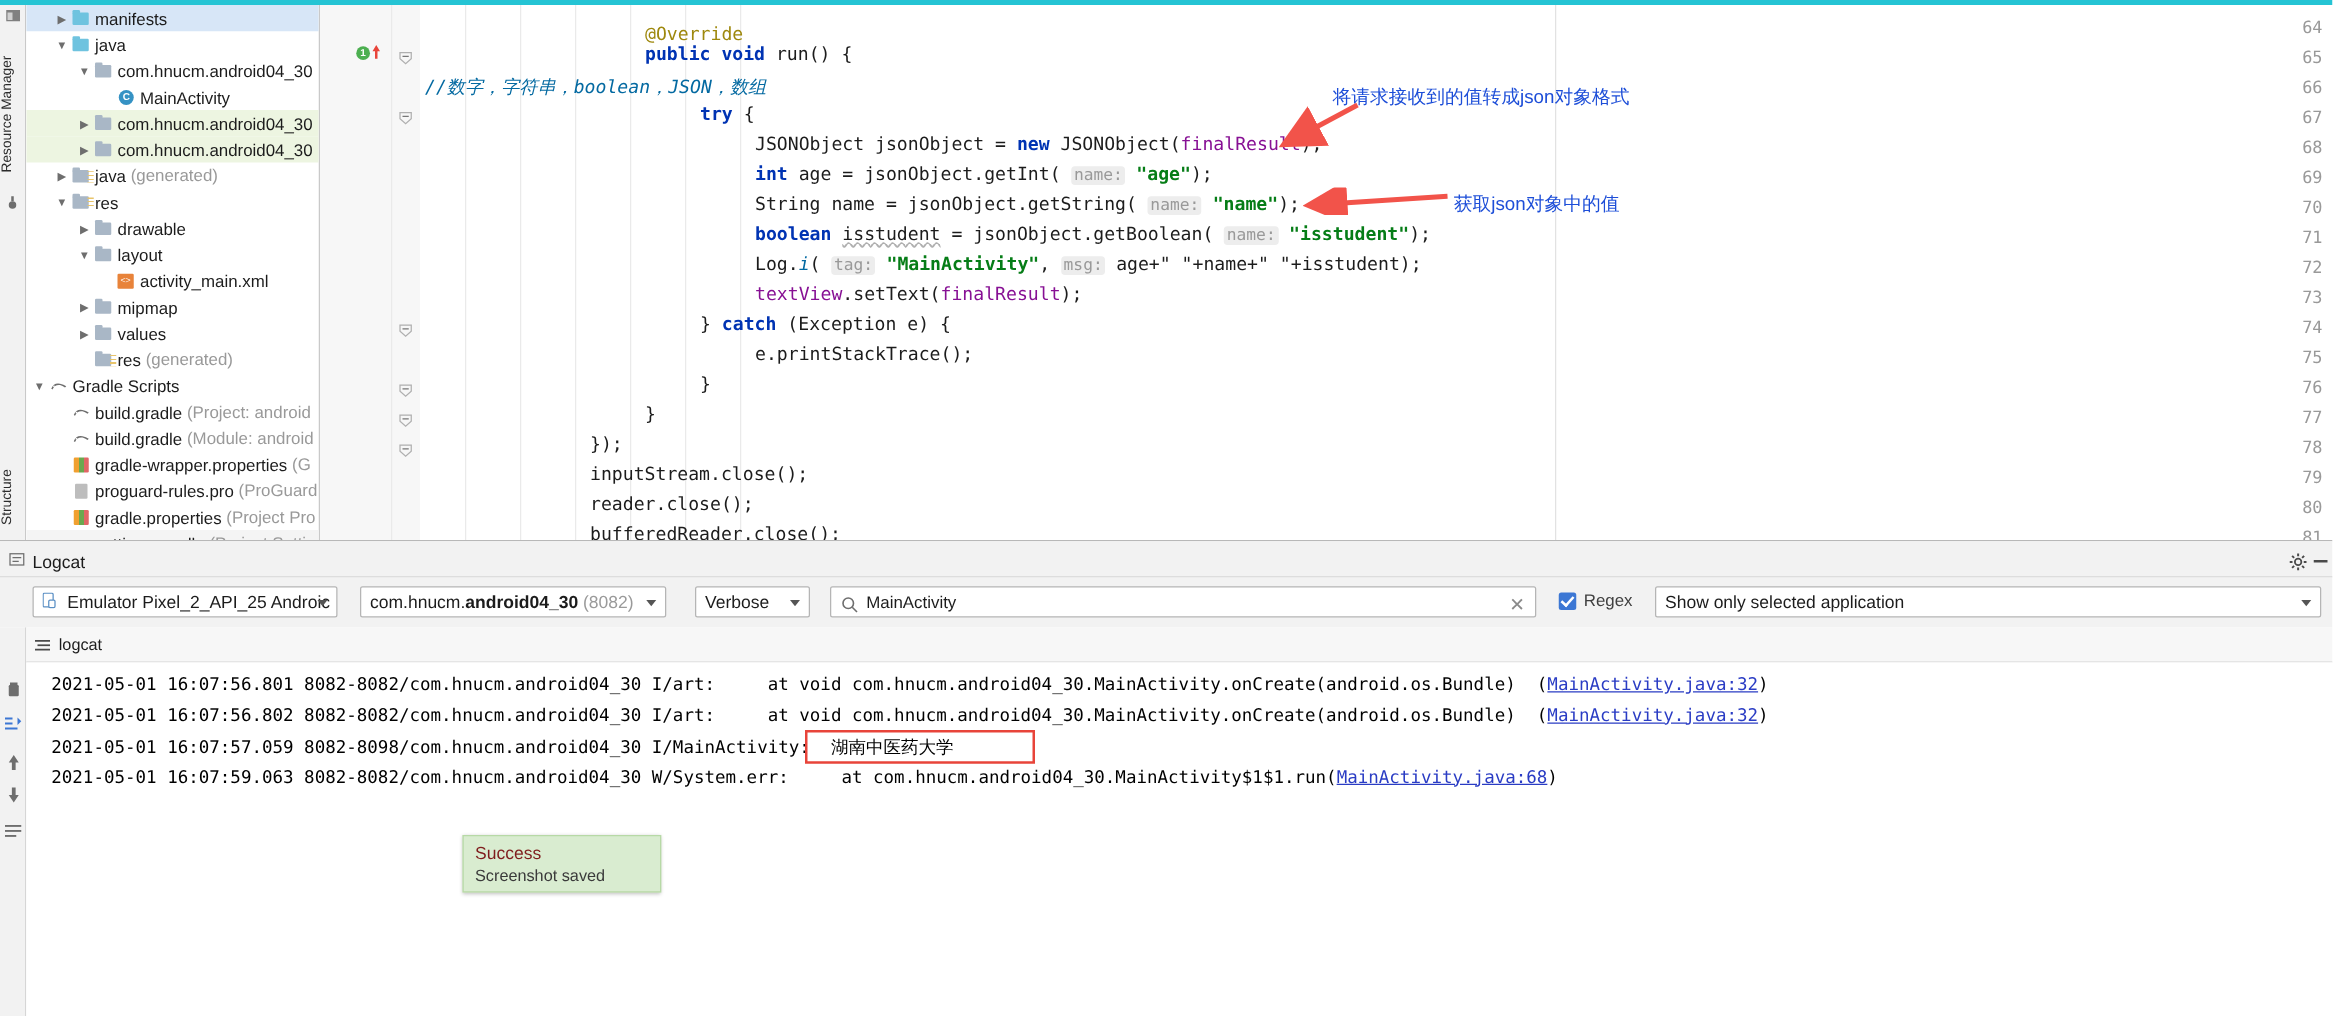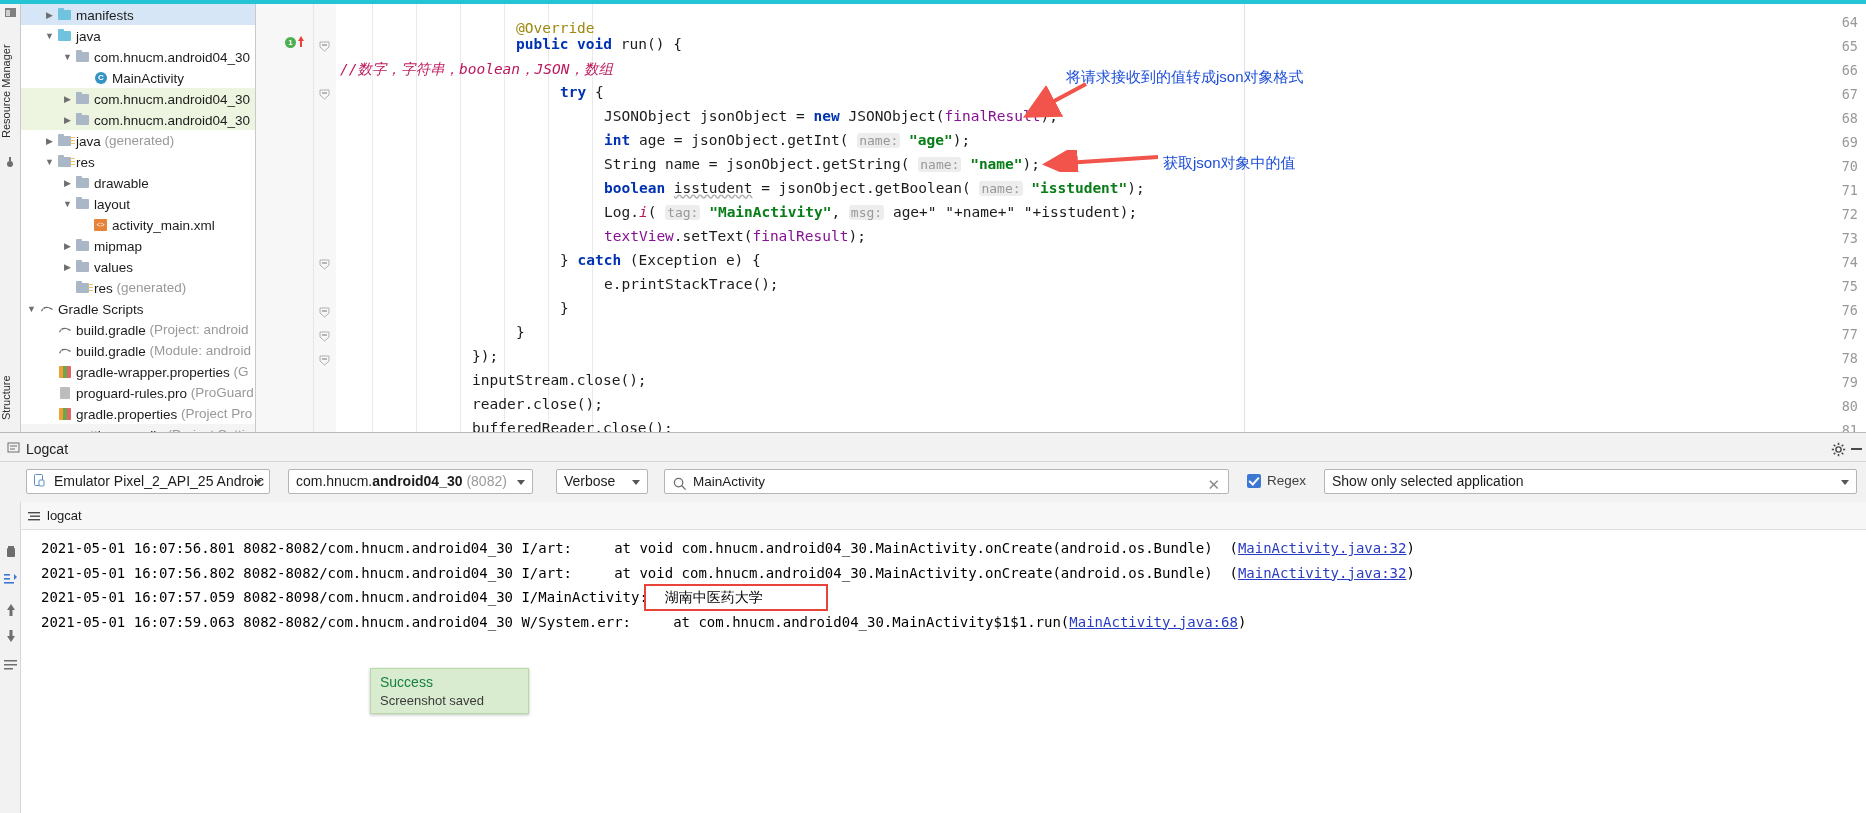--- a/index.html
+++ b/index.html
@@ -131,21 +131,21 @@
     font-family: "DejaVu Sans Mono", monospace; font-size: 14.5px;
     color: #1c1c1c;
   }
   .indent-guide {
     position:absolute; top:0; width:1px; height:430px; background:#eaeaea;
   }
   .kw { color:#0033b3; font-weight:bold; }
   .anno { color:#9e880d; }
   .str { color:#067d17; font-weight:bold; }
   .fld { color:#871094; }
-  .cmt { color:#be185d; font-style: italic; }
+  .cmt { color:#0369a1; font-style: italic; }
   .hint {
     background:#ededed; color:#999999; border-radius:3px;
     padding:0 2px; font-size:13px;
   }
   .wavy { text-decoration: underline wavy #b0b0b0; text-decoration-skip-ink:none; }
   .vsep {
     position:absolute; top:0; width:1px; height:430px; background:#e2e2e2;
   }
 
   
@@ -225,21 +225,21 @@
   .redbox {
     position:absolute; border:2px solid #e8443a; background:transparent;
   }
 
   
   .toast {
     position:absolute; background:#d9ecd0; border:1px solid #b7d9a6;
     box-shadow: 0 1px 3px rgba(0,0,0,.25);
   }
   .toast-title {
-    position:absolute; left:9px; top:5px; font-size:14px; color:#15803d;
+    position:absolute; left:9px; top:5px; font-size:14px; color:#7f1d1d;
   }
   .toast-sub {
     position:absolute; left:9px; top:24px; font-size:13px; color:#3a3a3a;
   }
   .gear {
     position:absolute; right:20px; top:9px; width:15px; height:15px;
   }
   .minus {
     position:absolute; right:4px; top:15px; width:11px; height:2px;
     background:#4a4a4a;

